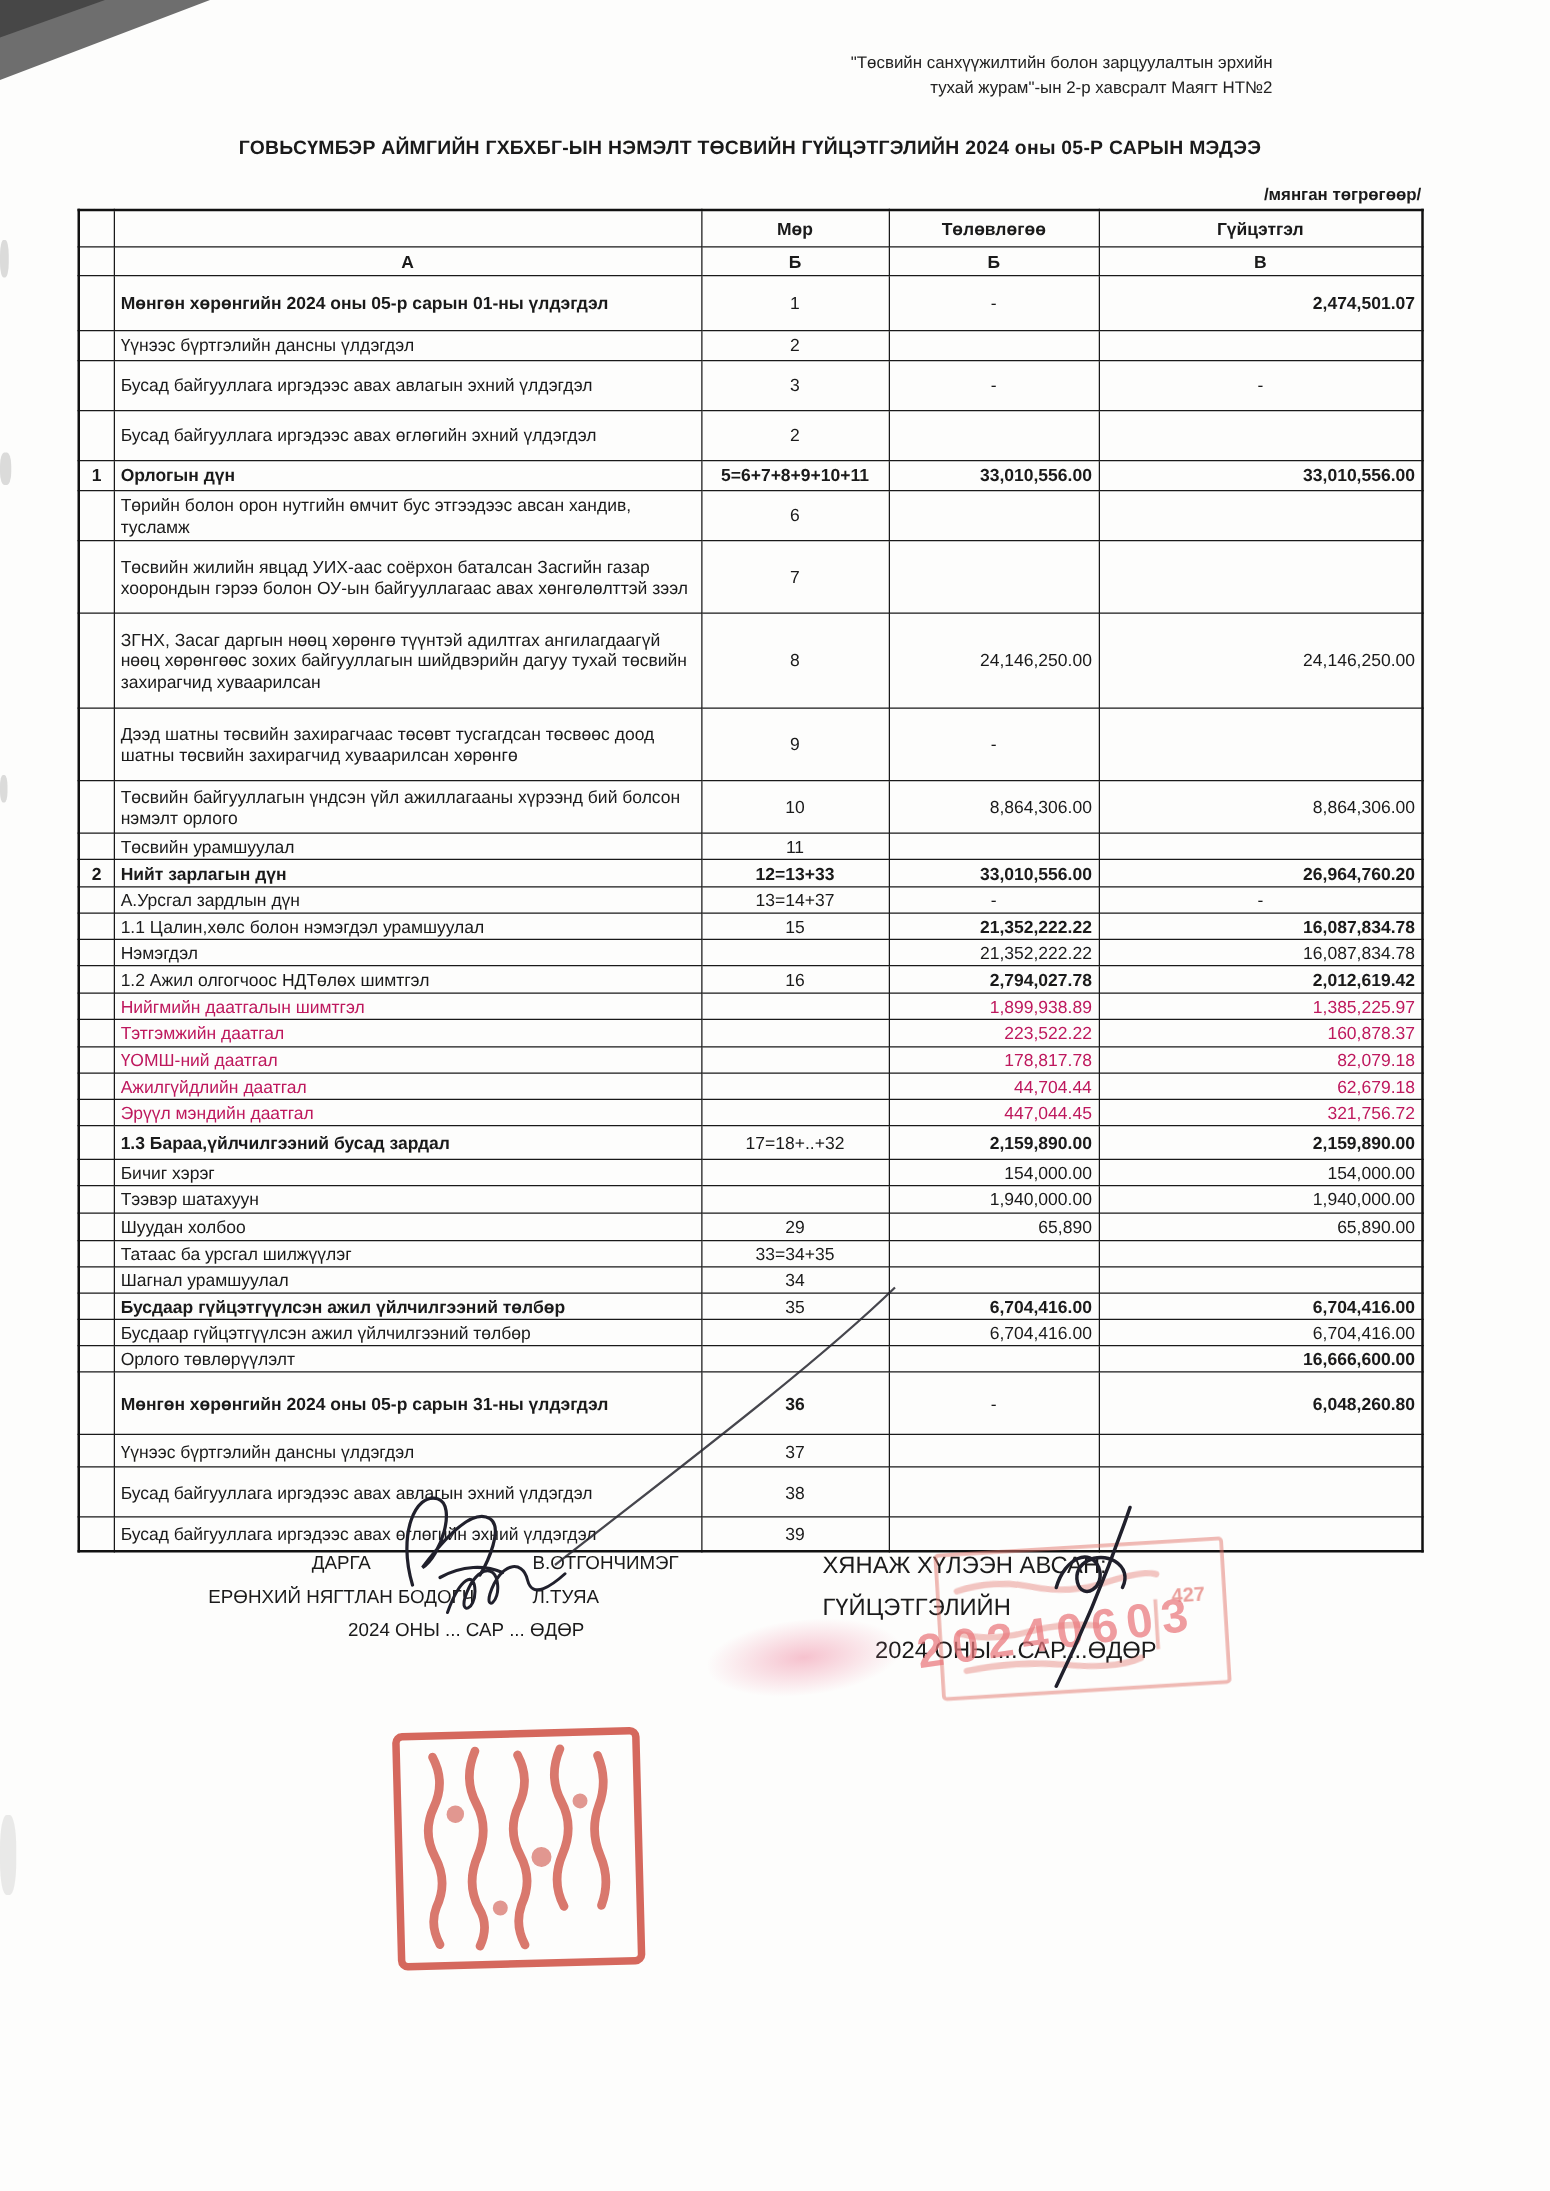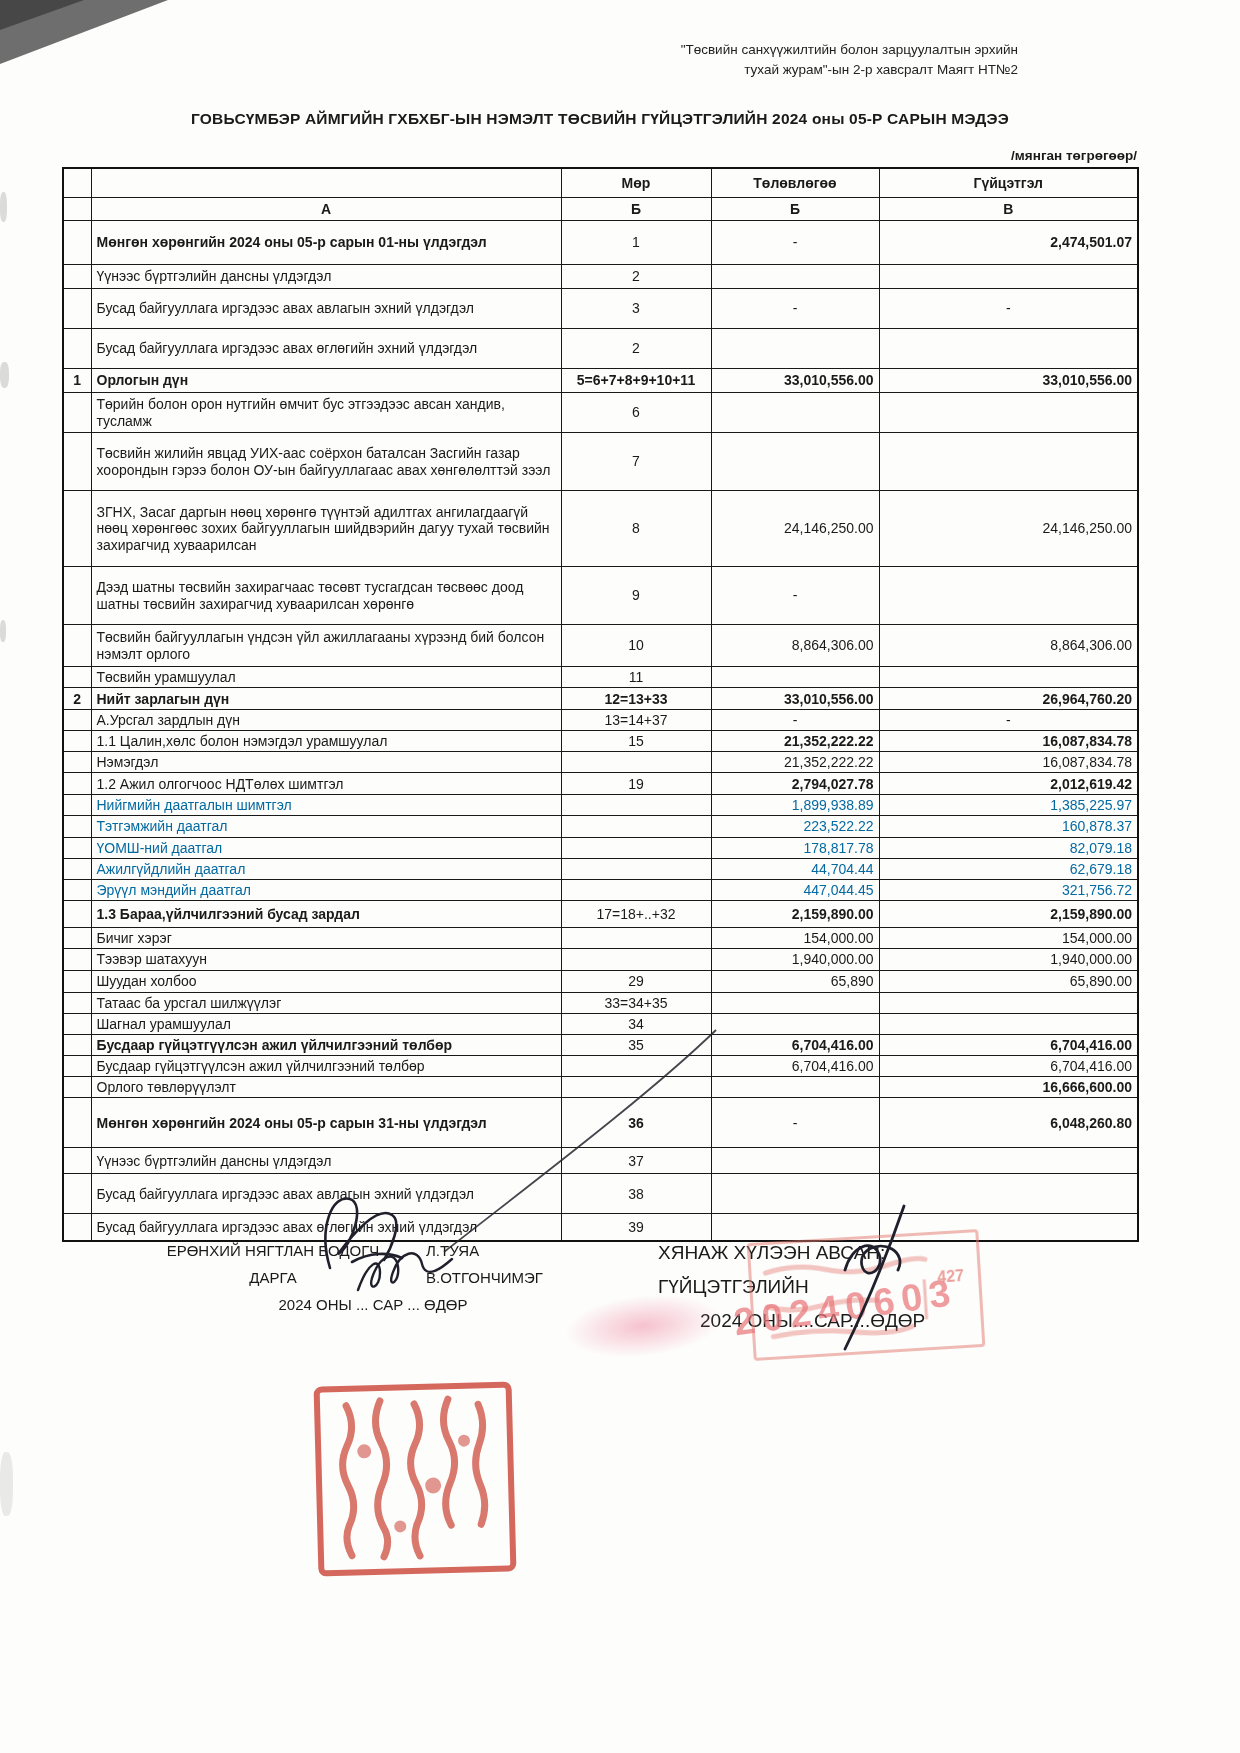--- a/index.html
+++ b/index.html
@@ -30,21 +30,21 @@
   thead tr.h1 th{height:24px;}
   thead tr.h2 th{height:18px;}
   col.c-no{width:28px;} col.c-label{width:470px;} col.c-mor{width:150px;}
   col.c-plan{width:168px;} col.c-exec{width:259px;}
   td.c-no{text-align:center;font-weight:bold;}
   td.c-label{text-align:left;padding-left:6px;}
   td.c-mor{text-align:center;}
   td.c-plan,td.c-exec{text-align:right;padding-right:8px;}
   td.dash{text-align:center;}
   td.b{font-weight:bold;}
-  tr.gray td{color:#0369a1;}
+  tr.gray td{color:#be185d;}
   
   .footer-left{position:absolute;top:1238px;left:138px;width:470px;font-size:15px;line-height:1.78;}
   .footer-left .line{display:grid;grid-template-columns:270px 1fr;}
   .footer-left .role{text-align:center;}
   .footer-left .name{text-align:left;padding-left:18px;}
   .footer-left .date{text-align:center;margin-top:1px;}
   .footer-right{position:absolute;top:1236px;left:658px;font-size:19px;line-height:1.8;}
   .footer-right .date{padding-left:42px;}
   
   .seal{position:absolute;top:1384px;left:316px;width:186px;height:178px;
@@ -206,21 +206,21 @@
       <tr style="height: 18px;">
         <td class="c-no"></td>
         <td class="c-label">Нэмэгдэл</td>
         <td class="c-mor"></td>
         <td class="c-plan">21,352,222.22</td>
         <td class="c-exec">16,087,834.78</td>
       </tr>
       <tr style="height: 22px;">
         <td class="c-no"></td>
         <td class="c-label">1.2 Ажил олгогчоос НДТөлөх шимтгэл</td>
-        <td class="c-mor">19</td>
+        <td class="c-mor">16</td>
         <td class="c-plan b">2,794,027.78</td>
         <td class="c-exec b">2,012,619.42</td>
       </tr>
       <tr class="gray" style="height: 20px;">
         <td class="c-no"></td>
         <td class="c-label">Нийгмийн даатгалын шимтгэл</td>
         <td class="c-mor"></td>
         <td class="c-plan">1,899,938.89</td>
         <td class="c-exec">1,385,225.97</td>
       </tr>
@@ -341,26 +341,26 @@
         <td class="c-label">Бусад байгууллага иргэдээс авах өглөгийн эхний үлдэгдэл</td>
         <td class="c-mor">39</td>
         <td class="c-plan"></td>
         <td class="c-exec"></td>
       </tr>
     </tbody>
 </table>
 
 <div class="footer-left">
   <div class="line">
+    <span class="role">ДАРГА</span>
+    <span class="name">В.ОТГОНЧИМЭГ</span>
+  </div>
+  <div class="line">
     <span class="role">ЕРӨНХИЙ НЯГТЛАН БОДОГЧ</span>
     <span class="name">Л.ТУЯА</span>
-  </div>
-  <div class="line">
-    <span class="role">ДАРГА</span>
-    <span class="name">В.ОТГОНЧИМЭГ</span>
   </div>
   <div class="date">2024 ОНЫ ... САР ... ӨДӨР</div>
 </div>
 
 <div class="footer-right">
   <div>ХЯНАЖ ХҮЛЭЭН АВСАН:</div>
   <div>ГҮЙЦЭТГЭЛИЙН</div>
   <div class="date">2024 ОНЫ....САР....ӨДӨР</div>
 </div>
 

